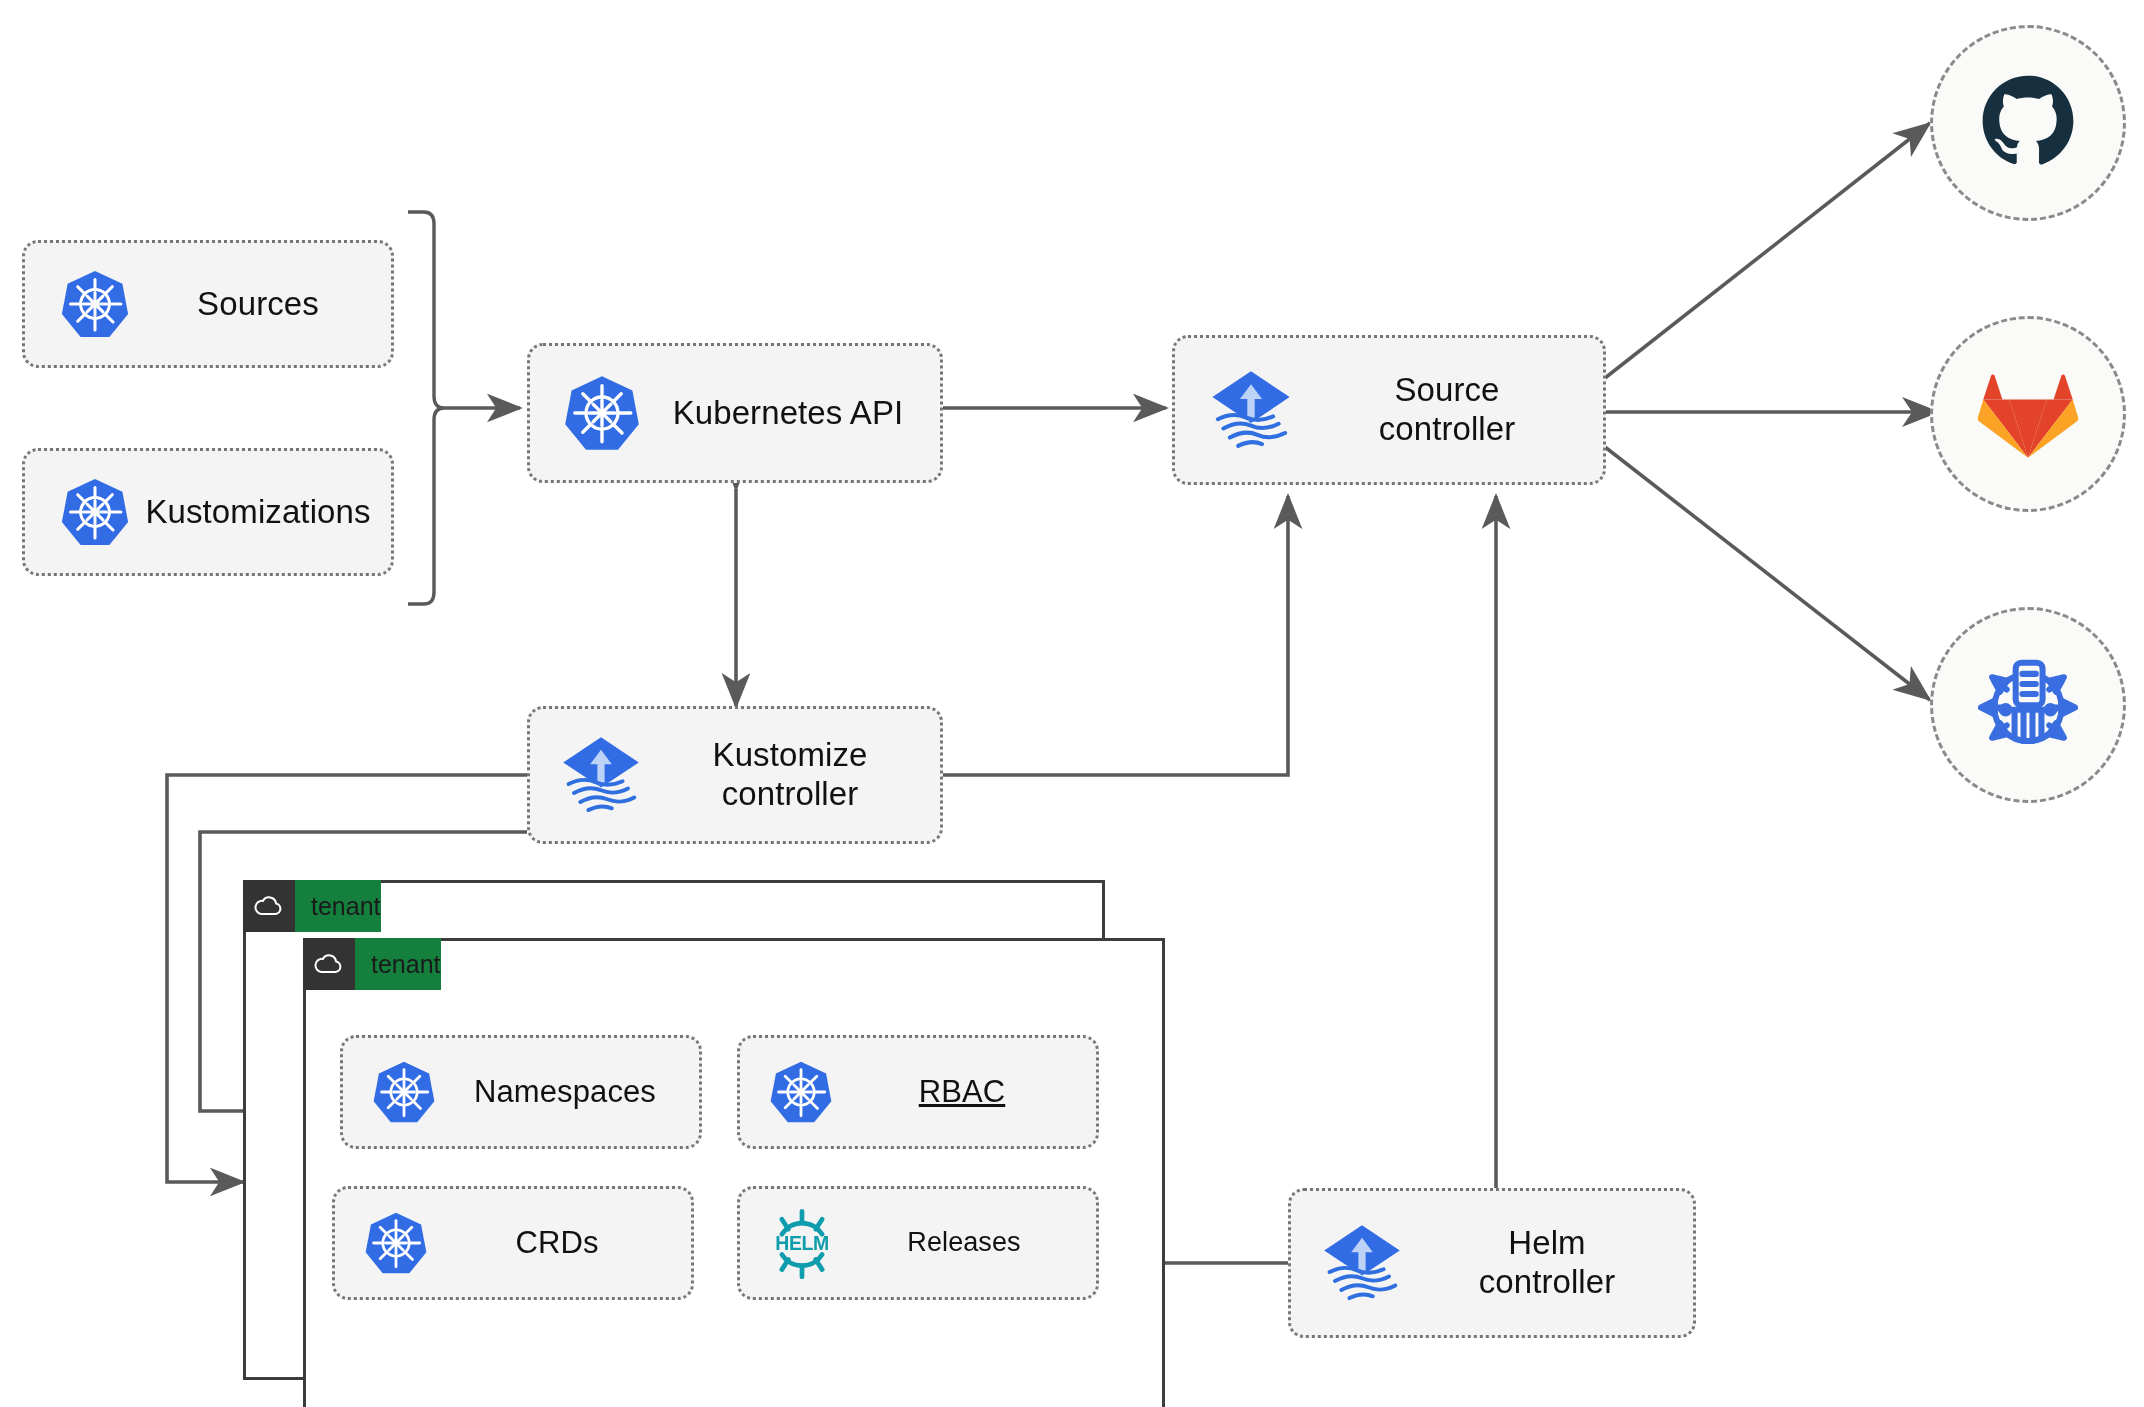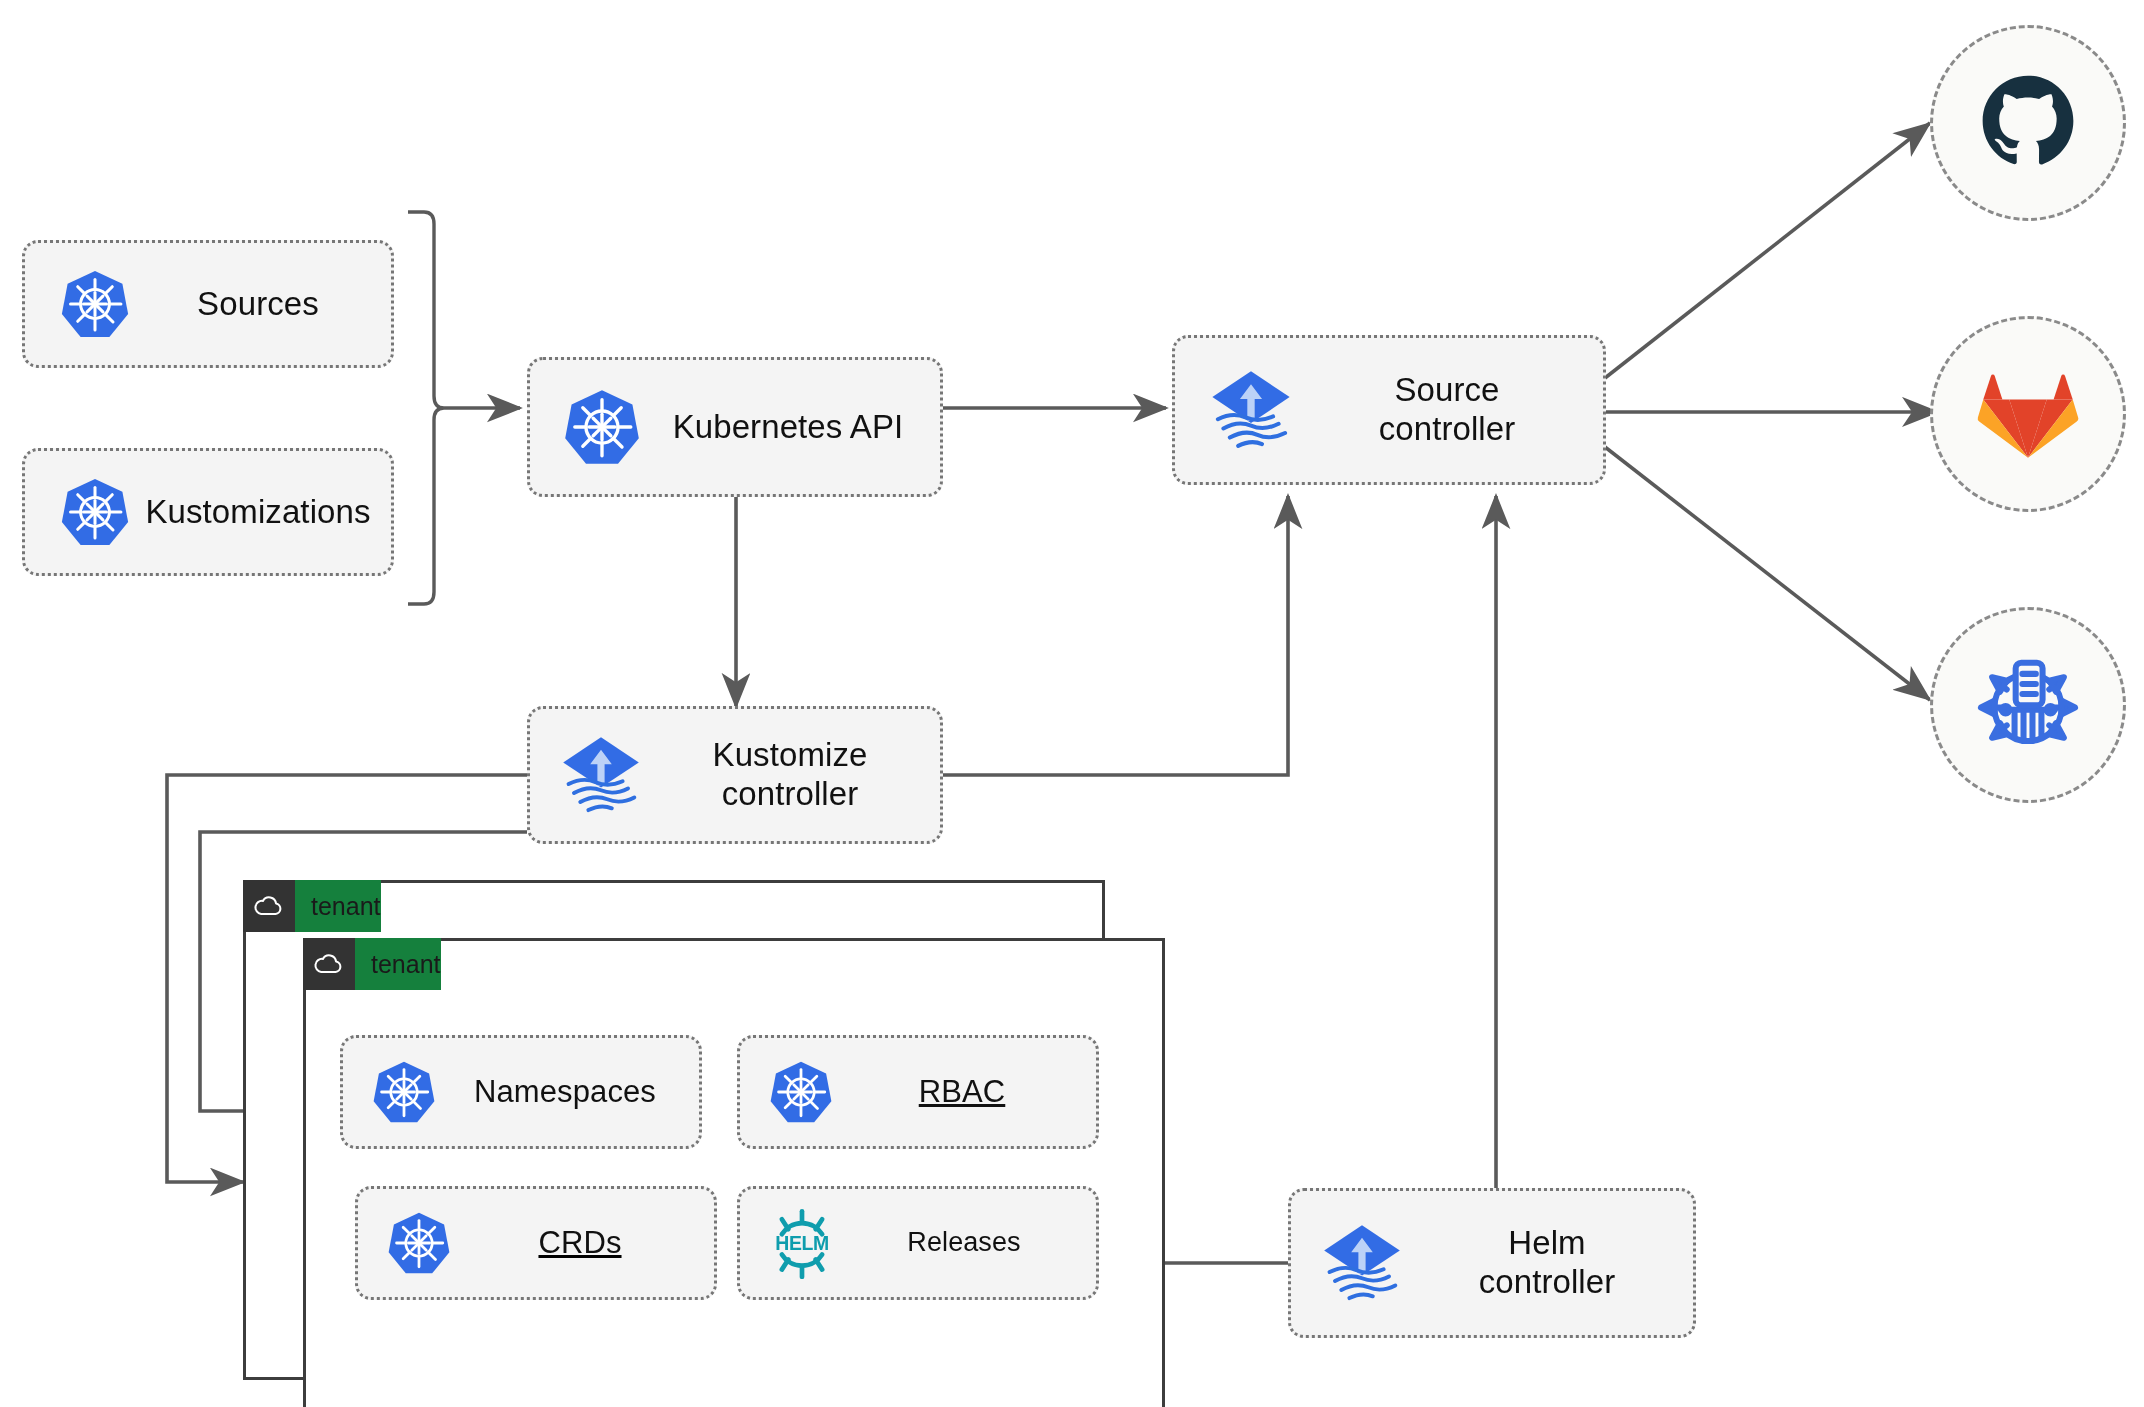--- a/index.html
+++ b/index.html
@@ -142,21 +142,21 @@
           <line x1="39" y1="39" x2="47" y2="47"></line>
             <line x1="53" y1="53" x2="61" y2="61"></line>
           <line x1="61" y1="39" x2="53" y2="47"></line>
             <line x1="47" y1="53" x2="39" y2="61"></line>
         </g>
       </svg>
     </span>
     <span class="lbl">Kustomizations</span>
   </div>
 
-  <div class="node" style="left:527px;top:357px;width:416px;height:140px;">
+  <div class="node" style="left:527px;top:343px;width:416px;height:140px;">
     <span class="ico" style="margin-left:32px;">
       <svg width="80" height="80" viewBox="0 0 100 100">
         <path d="M50 4 L88 22 L96 64 L70 96 L30 96 L4 64 L12 22 Z" fill="#326ce5"></path>
         <g fill="none" stroke="#fff" stroke-width="4.2" stroke-linecap="round">
           <circle cx="50" cy="50" r="20"></circle>
             <circle cx="50" cy="50" r="4.2" fill="#fff" stroke="none"></circle>
           <line x1="50" y1="16" x2="50" y2="30"></line>
             <line x1="50" y1="70" x2="50" y2="86"></line>
           <line x1="16" y1="50" x2="30" y2="50"></line>
             <line x1="70" y1="50" x2="86" y2="50"></line>
@@ -304,21 +304,21 @@
           <line x1="39" y1="39" x2="47" y2="47"></line>
             <line x1="53" y1="53" x2="61" y2="61"></line>
           <line x1="61" y1="39" x2="53" y2="47"></line>
             <line x1="47" y1="53" x2="39" y2="61"></line>
         </g>
       </svg>
     </span>
     <span class="lbl" style="font-size:31px;text-decoration:underline;">RBAC</span>
   </div>
 
-  <div class="node" style="left:355px;top:1186px;width:362px;height:114px;text-decoration:underline;">
+  <div class="node" style="left:332px;top:1186px;width:362px;height:114px;">
     <span class="ico" style="margin-left:28px;">
       <svg width="66" height="66" viewBox="0 0 100 100">
         <path d="M50 4 L88 22 L96 64 L70 96 L30 96 L4 64 L12 22 Z" fill="#326ce5"></path>
         <g fill="none" stroke="#fff" stroke-width="4.2" stroke-linecap="round">
           <circle cx="50" cy="50" r="20"></circle>
             <circle cx="50" cy="50" r="4.2" fill="#fff" stroke="none"></circle>
           <line x1="50" y1="16" x2="50" y2="30"></line>
             <line x1="50" y1="70" x2="50" y2="86"></line>
           <line x1="16" y1="50" x2="30" y2="50"></line>
             <line x1="70" y1="50" x2="86" y2="50"></line>

